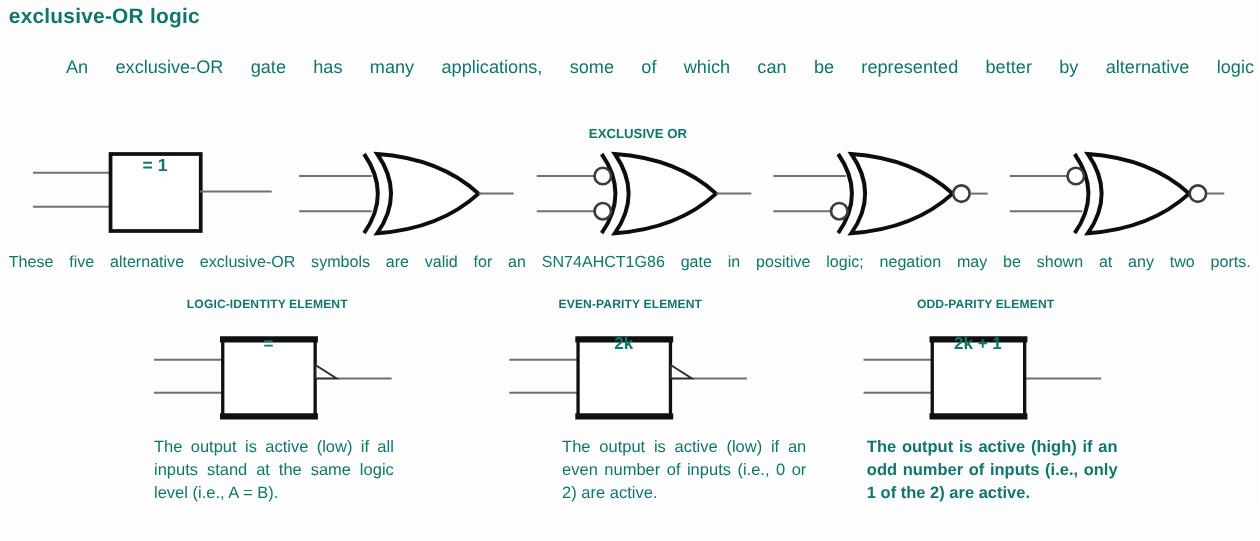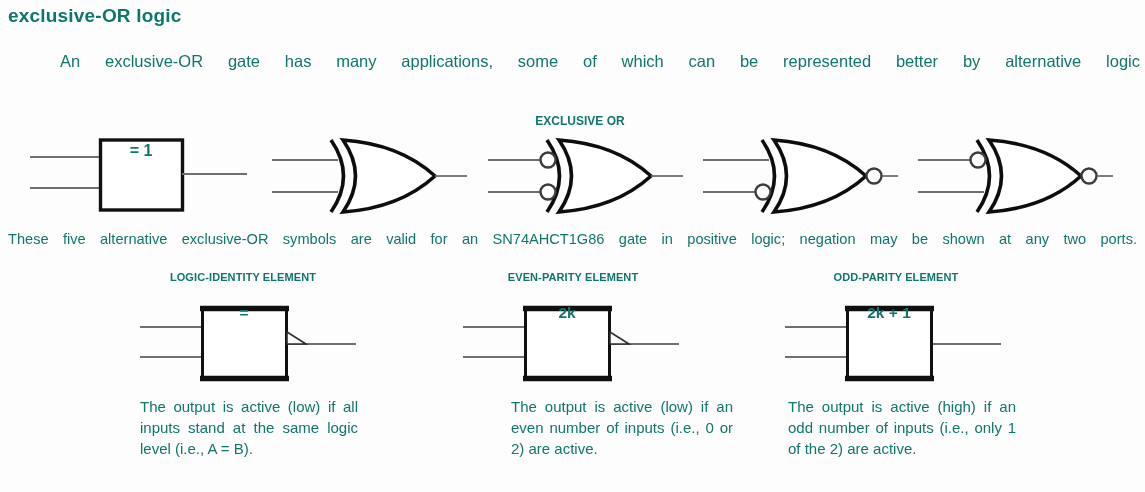--- a/index.html
+++ b/index.html
@@ -120,15 +120,15 @@
     <line x1="0" y1="57" x2="62" y2="57" stroke="#707070" stroke-width="1.8"></line>
     <line x1="146" y1="44" x2="216" y2="44" stroke="#707070" stroke-width="1.8"></line>
     <rect x="62.5" y="8.5" width="84" height="70" fill="#fff" stroke="#101010" stroke-width="3"></rect>
     <line x1="60" y1="8.5" x2="149" y2="8.5" stroke="#101010" stroke-width="5.5"></line>
     <line x1="60" y1="78.5" x2="149" y2="78.5" stroke="#101010" stroke-width="5.5"></line>
   </svg>
   <div class="abs box-label" style="left:847px;top:304px;width:84px;">2k + 1</div>
 
   <div class="abs el-desc" style="left:140px;top:396px;width:218px;">The output is active (low) if all inputs stand at the same logic level (i.e., A = B).</div>
   <div class="abs el-desc" style="left:463px;top:396px;width:222px;margin-left:48px;">The output is active (low) if an even number of inputs (i.e., 0 or 2) are active.</div>
-  <div class="abs el-desc" style="left:788px;top:396px;width:228px;">The output is active (high) if an odd number of inputs (i.e., only 1 of the 2) are active.</div>
+  <div class="abs el-desc" style="left:788px;top:396px;width:228px;font-weight:bold;">The output is active (high) if an odd number of inputs (i.e., only 1 of the 2) are active.</div>
 
 </div>
 
 </body></html>

